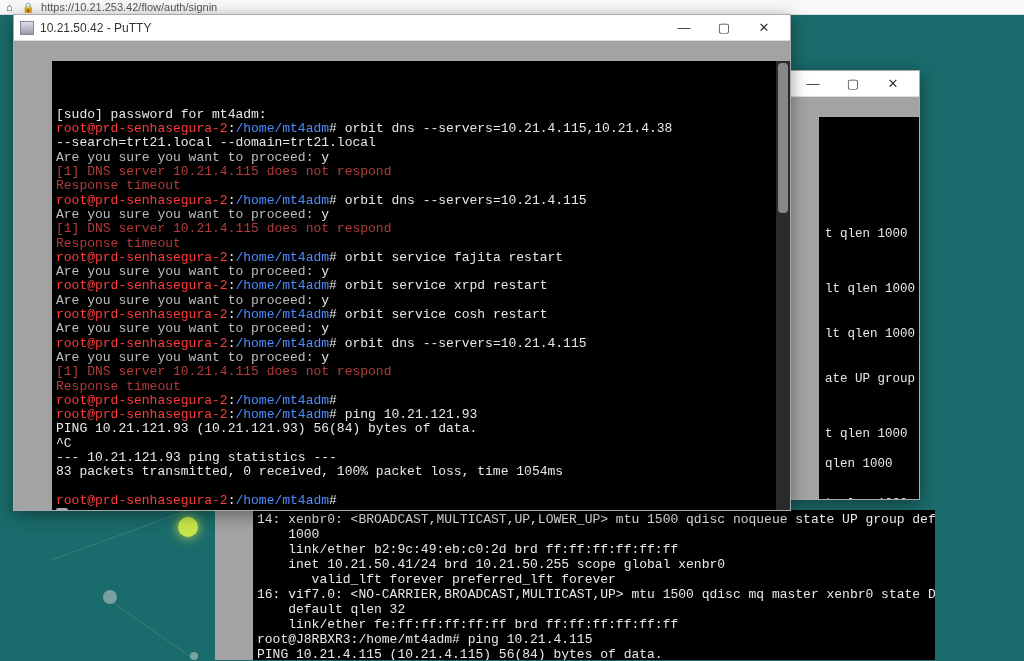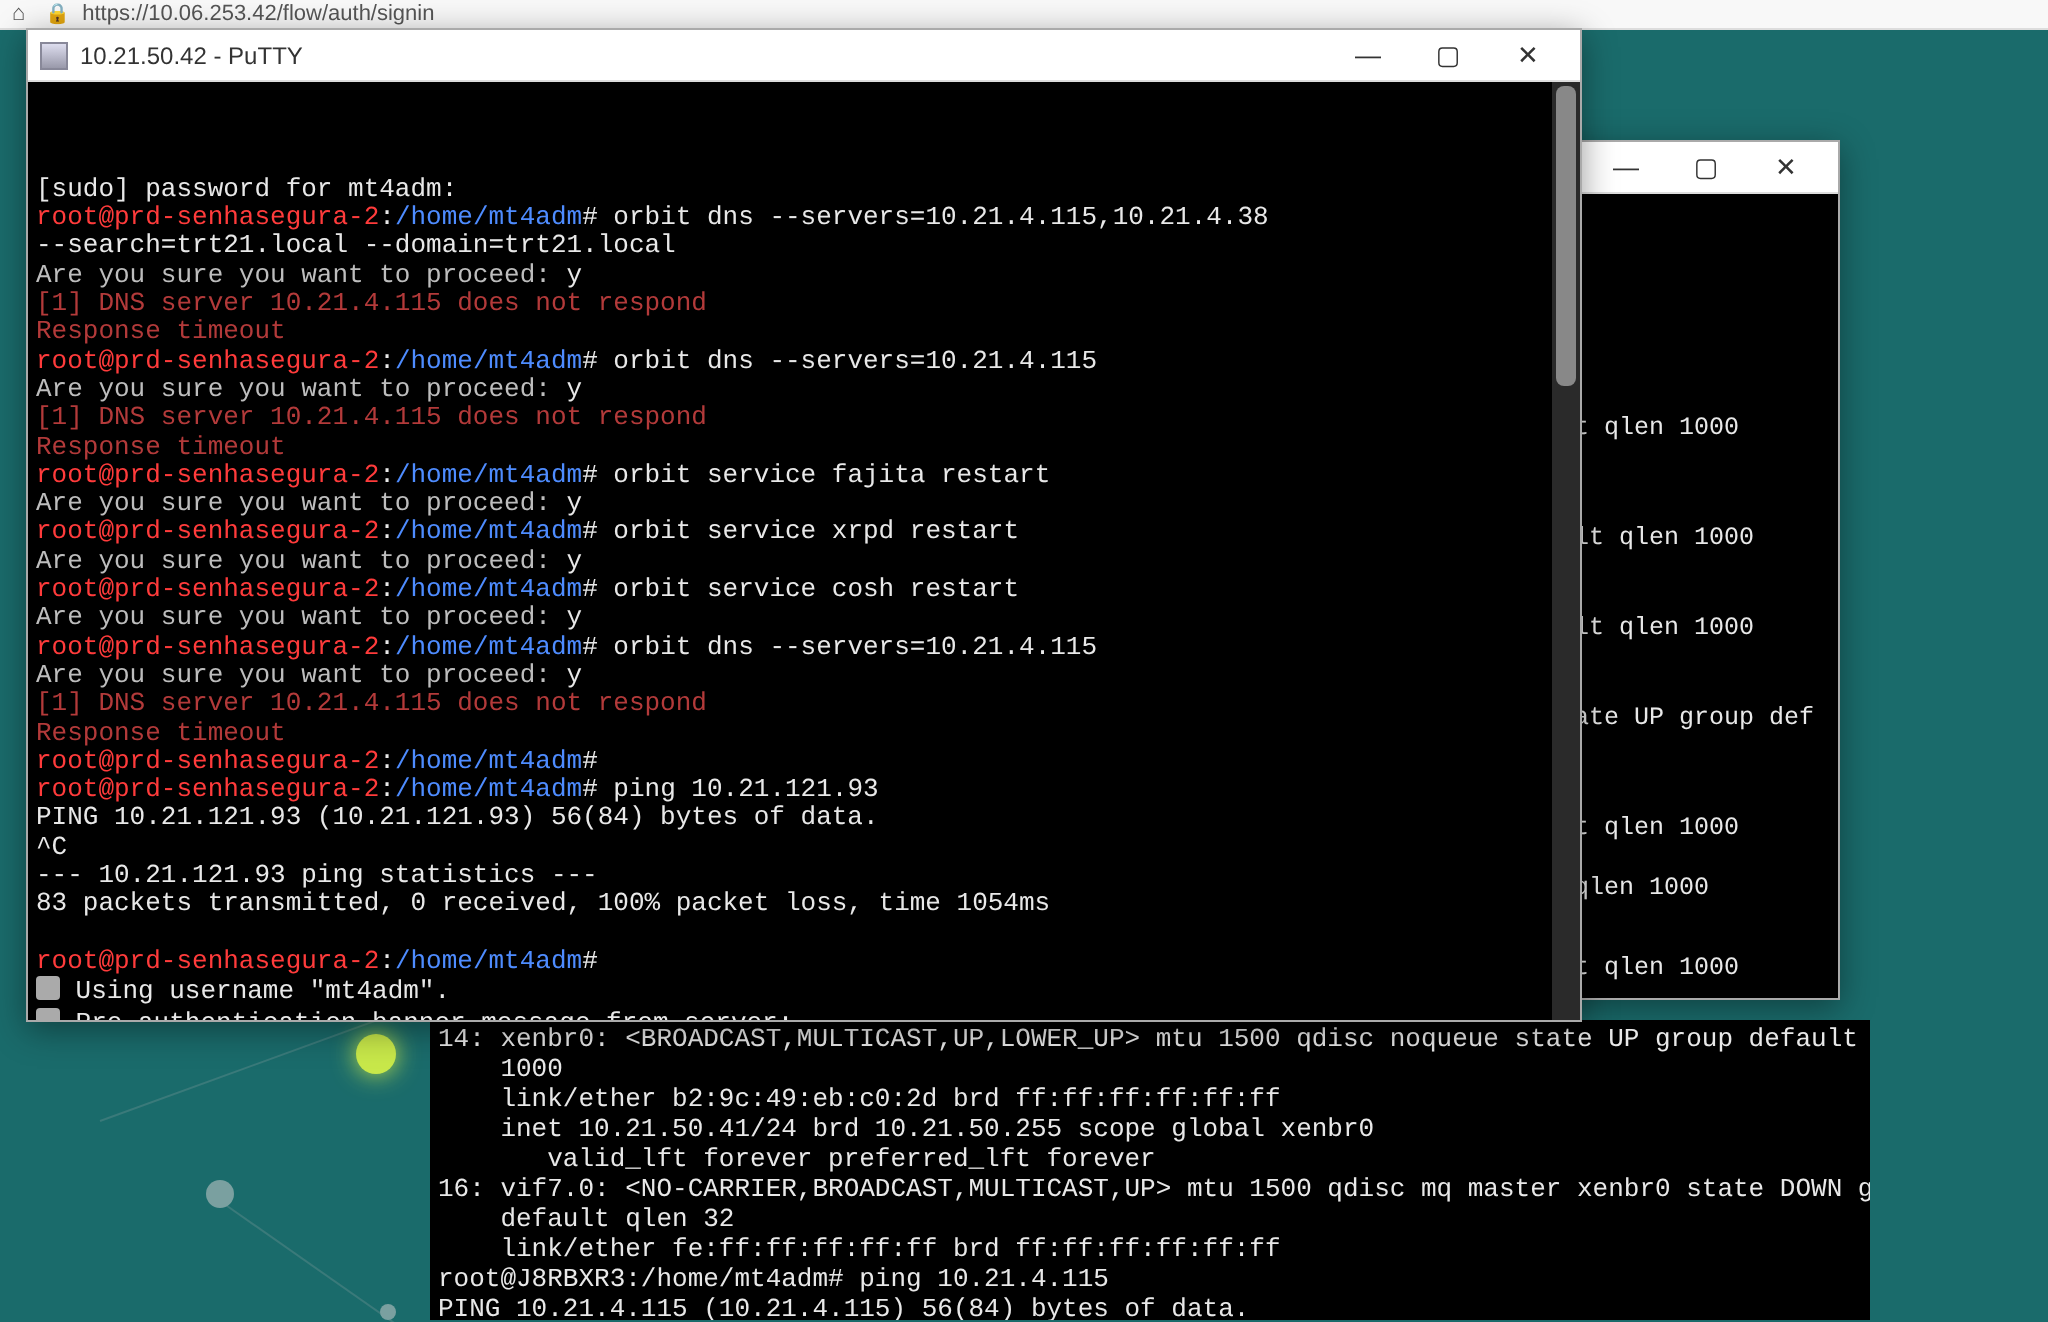--- a/index.html
+++ b/index.html
@@ -23,40 +23,41 @@
     position: absolute; top: 0; left: 0; right: 0; height: 15px;
     background: #f8f8f8; border-bottom: 1px solid #ddd;
     display: flex; align-items: center; padding: 0 6px;
     font-family: "Segoe UI", Arial, sans-serif; font-size: 11px; color: #555;
     z-index: 1;
   }
   .browser-bar .lock { margin-right: 6px; font-size: 10px; color: #888; }
 
   
   .window {
-    position: absolute; background: #84cc16; border: 1px solid #aaa;
+    position: absolute; background: #a3a3a3; border: 1px solid #aaa;
     box-shadow: 0 4px 16px rgba(0,0,0,.4);
-    display: flex; flex-direction: column;
+    display: flex; flex-direction: column; gap: 20px;
   }
   .titlebar {
     height: 26px; background: #fff; border-bottom: 1px solid #ddd;
     display: flex; align-items: center; padding: 0 6px;
     font-family: "Segoe UI", Tahoma, sans-serif; font-size: 12px; color: #333;
   }
   .titlebar .title-text { flex: 1; display: flex; align-items: center; gap: 6px; }
   .titlebar .winctrl { display: flex; gap: 0; }
   .titlebar .winctrl .btn {
     width: 40px; height: 24px; display: flex; align-items: center; justify-content: center;
     font-size: 13px; color: #333; cursor: default;
   }
 
   .terminal {
     flex: 1; background: #000; color: #ccc; padding: 4px 4px 0 4px;
     overflow: hidden; white-space: pre; line-height: 14.3px; font-size: 13px;
     position: relative;
+    margin-left: 38px;
   }
   .terminal .scrollbar {
     position: absolute; right: 0; top: 0; bottom: 0; width: 14px;
     background: #2a2a2a;
   }
   .terminal .scrollbar .thumb {
     position: absolute; left: 2px; right: 2px; top: 2px; height: 150px;
     background: #888; border-radius: 4px;
   }
 
@@ -89,21 +90,21 @@
   
   .win-front { top: 14px; left: 13px; width: 778px; height: 497px; z-index: 5; }
 </style>
 </head>
 <body>
 
 <div class="browser-bar">
   <span>⌂</span>
   <span style="width:10px"></span>
   <span class="lock">🔒</span>
-  <span>https://10.06.253.42/flow/auth/signin</span>
+  <span>https://10.21.253.42/flow/auth/signin</span>
 </div>
 
 <div class="bg-line" style="top:560px; left:50px; width:180px; transform:rotate(-20deg)"></div>
 <div class="bg-line" style="top:600px; left:110px; width:110px; transform:rotate(35deg)"></div>
 <div class="bg-dot yellow" style="top:517px; left:178px; width:20px; height:20px"></div>
 <div class="bg-dot grey" style="top:590px; left:103px; width:14px; height:14px"></div>
 <div class="bg-dot grey" style="top:652px; left:190px; width:8px; height:8px"></div>
 
 <div class="window win-back">
   <div class="titlebar">

